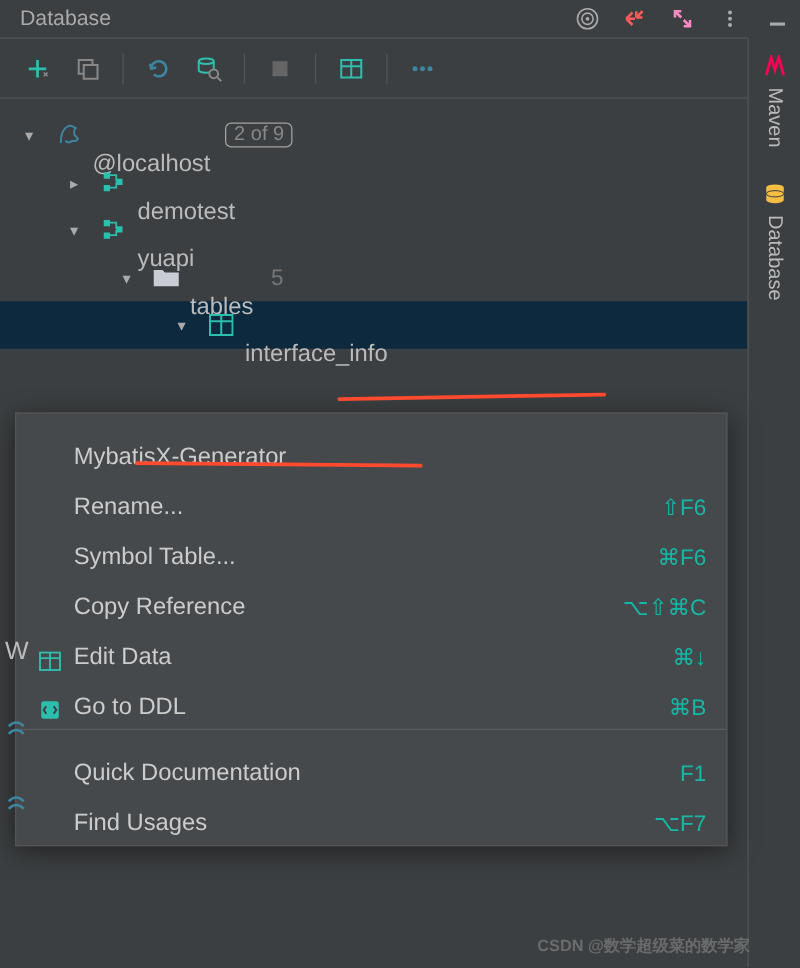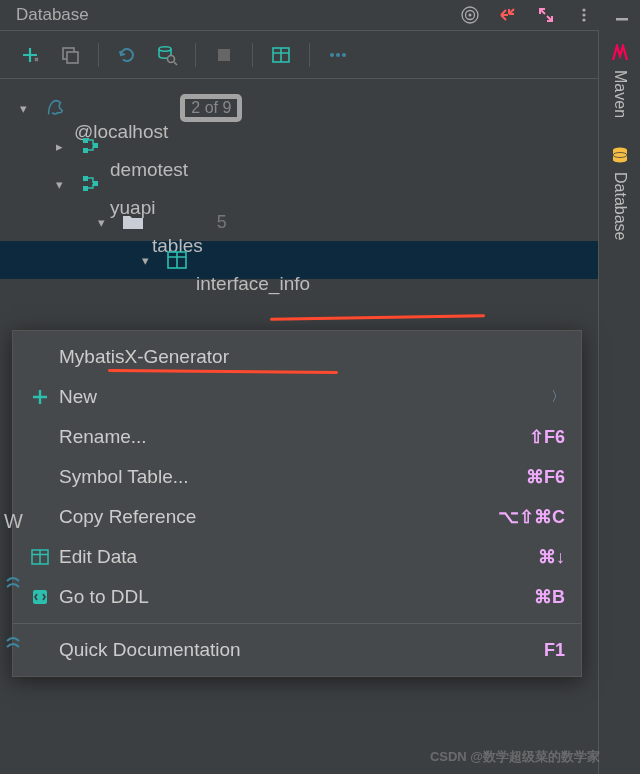--- a/index.html
+++ b/index.html
@@ -17,28 +17,28 @@
     .tool-btn { width: 32px; height: 32px; display: flex; align-items: center; justify-content: center; color: #aaaaaa; }
     .tool-sep { width: 1px; height: 24px; background: #515658; margin: 0 4px; }
     
     .tree { padding: 10px 0; font-size: 19px; }
     .tree-row { display: flex; align-items: center; height: 38px; padding: 0 6px; gap: 8px; color: #bbbbbb; }
     .tree-row.selected { background: #0d293e; }
     .indent { display: inline-block; }
     .arrow { width: 16px; color: #aaaaaa; font-size: 13px; }
     .node-icon { width: 22px; display: flex; align-items: center; justify-content: center; }
     .node-label { white-space: nowrap; margin-top: 48px; }
-    .count-badge { border: 5px solid #a3a3a3; border-radius: 5px; padding: 0 6px; font-size: 16px; color: #888; margin-left: 4px; }
+    .count-badge { border: 1px solid #a3a3a3; border-radius: 5px; padding: 0 6px; font-size: 16px; color: #888; margin-left: 4px; }
     .count-dim { color: #777; margin-left: 6px; font-size: 18px; }
     
     .context-menu { position: absolute; left: 12px; top: 330px; width: 570px; background: #46494b; border: 1px solid #555; box-shadow: 0 4px 20px rgba(0,0,0,0.5); padding: 6px 0; }
-    .menu-item { display: flex; align-items: center; height: 40px; padding: 0 16px 0 12px; font-size: 19px; color: #cccccc; }
+    .menu-item { display: flex; align-items: flex-end; height: 40px; padding: 0 16px 0 12px; font-size: 19px; color: #cccccc; }
     .menu-icon { width: 30px; display: flex; align-items: center; justify-content: center; }
     .menu-label { flex: 1; margin-left: 4px; }
-    .menu-shortcut { color: #f0abfc; font-size: 18px; font-weight: bold; }
+    .menu-shortcut { color: #14b8a6; font-size: 18px; }
     .menu-sub { color: #7a9ec2; font-size: 14px; }
     .menu-sep { height: 1px; background: #5a5d5f; margin: 6px 0; }
     
     .right-tabs { width: 42px; background: #3c3f41; border-left: 1px solid #515658; display: flex; flex-direction: column; }
     .right-tab { writing-mode: vertical-rl; padding: 14px 8px; font-size: 16px; color: #bbbbbb; display: flex; align-items: center; gap: 8px; }
     .right-tab-icon { writing-mode: horizontal-tb; }
     
     .left-letters { position: absolute; left: 0; top: 510px; display: flex; flex-direction: column; gap: 42px; color: #6897bb; font-size: 20px; padding-left: 4px; }
     
     .watermark { position: absolute; bottom: 8px; right: 40px; font-size: 13px; color: #888; opacity: 0.6; font-weight: bold; }
@@ -228,29 +228,20 @@
     </div>
   </div>
 </div>
 
 <div class="context-menu">
   <div class="menu-item">
     <span class="menu-icon"></span>
     <span class="menu-label">MybatisX-Generator</span>
   </div>
   <div class="menu-item">
-    <span class="menu-icon">
-        <svg width="18" height="18" viewBox="0 0 18 18">
-          <path d="M9 2 V16 M2 9 H16" stroke="#2cbfae" stroke-width="2.4"></path>
-        </svg>
-      </span>
-    <span class="menu-label">New</span>
-    <span class="menu-sub">〉</span>
-  </div>
-  <div class="menu-item">
     <span class="menu-icon"></span>
     <span class="menu-label">Rename...</span>
     <span class="menu-shortcut">⇧F6</span>
   </div>
   <div class="menu-item">
     <span class="menu-icon"></span>
     <span class="menu-label">Symbol Table...</span>
     <span class="menu-shortcut">⌘F6</span>
   </div>
   <div class="menu-item">
@@ -276,20 +267,25 @@
         </svg>
       </span>
     <span class="menu-label">Go to DDL</span>
     <span class="menu-shortcut">⌘B</span>
   </div>
   <div class="menu-sep"></div>
   <div class="menu-item">
     <span class="menu-icon"></span>
     <span class="menu-label">Quick Documentation</span>
     <span class="menu-shortcut">F1</span>
+  </div>
+  <div class="menu-item">
+    <span class="menu-icon"></span>
+    <span class="menu-label">Find Usages</span>
+    <span class="menu-shortcut">⌥F7</span>
   </div>
 </div>
 
 <div class="left-letters">
   <span style="color:#bbb">W</span>
   <span>
       <svg width="18" height="18" viewBox="0 0 18 18">
         <path d="M3 6 Q9 0 15 6 M3 12 Q9 6 15 12" stroke="#3e86a0" stroke-width="2" fill="none"></path>
       </svg>
     </span>

